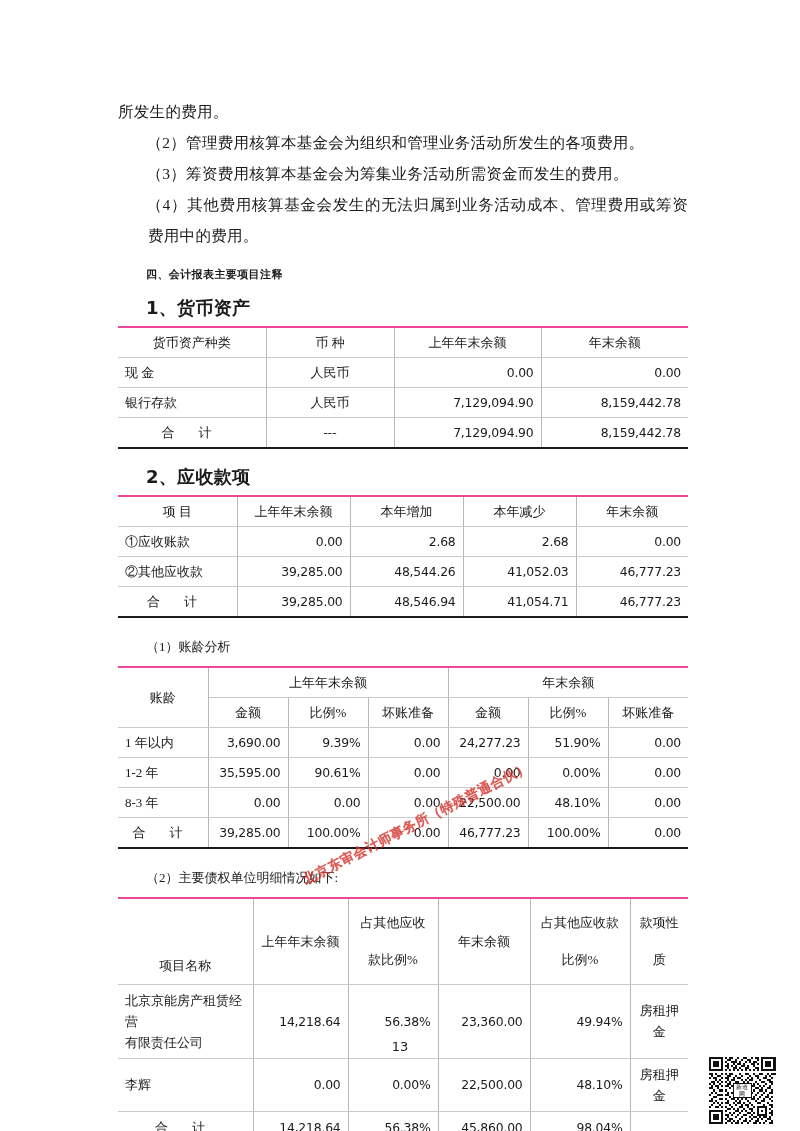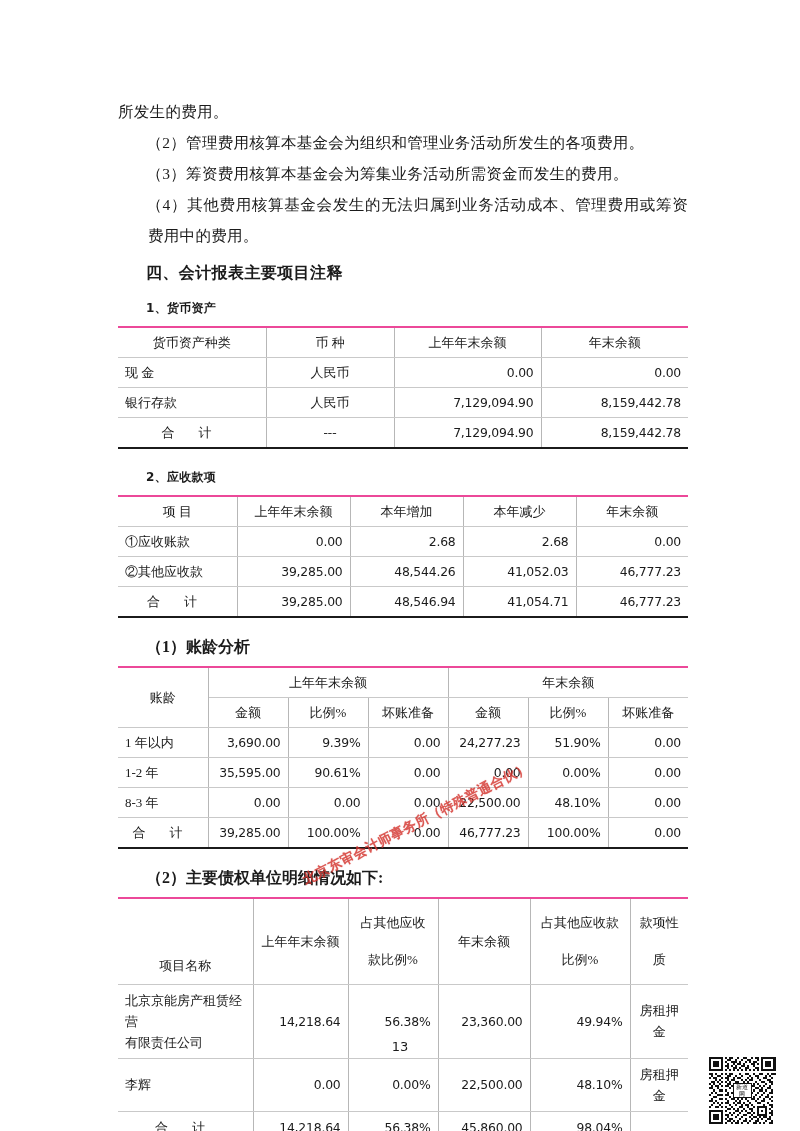--- a/index.html
+++ b/index.html
@@ -37,43 +37,42 @@
     margin: 0;
     text-align: justify;
   }
   .para.hang {
     padding-left: 30px;
     text-indent: -0.1em;
   }
 
   
   h2.sec-head {
-    font-family: Liberation Mono, monospace;
-    font-size: 16px;
+    font-family: Liberation Serif, serif;
+    font-size: 11px;
     font-weight: bold;
     line-height: 30px;
     margin: 8px 0 0 0;
     padding-left: 28px;
     letter-spacing: 0.4px;
   }
   h3.sub-head {
     font-family: "DejaVu Sans", "Liberation Sans", sans-serif;
-    font-size: 12px;
+    font-size: 18px;
     font-weight: bold;
     line-height: 28px;
     margin: 5px 0 4px 0;
     padding-left: 28px;
     letter-spacing: 0.3px;
   }
   .note-line {
-    font-size: 16px;
+    font-size: 13px;
     line-height: 30px;
     margin: 10px 0 4px 0;
     padding-left: 28px;
-    font-weight: bold;
   }
   .note-line.after {
     margin-top: 14px;
   }
 
   
   table.fin {
     border-collapse: collapse;
     width: 570px;
     table-layout: fixed;

